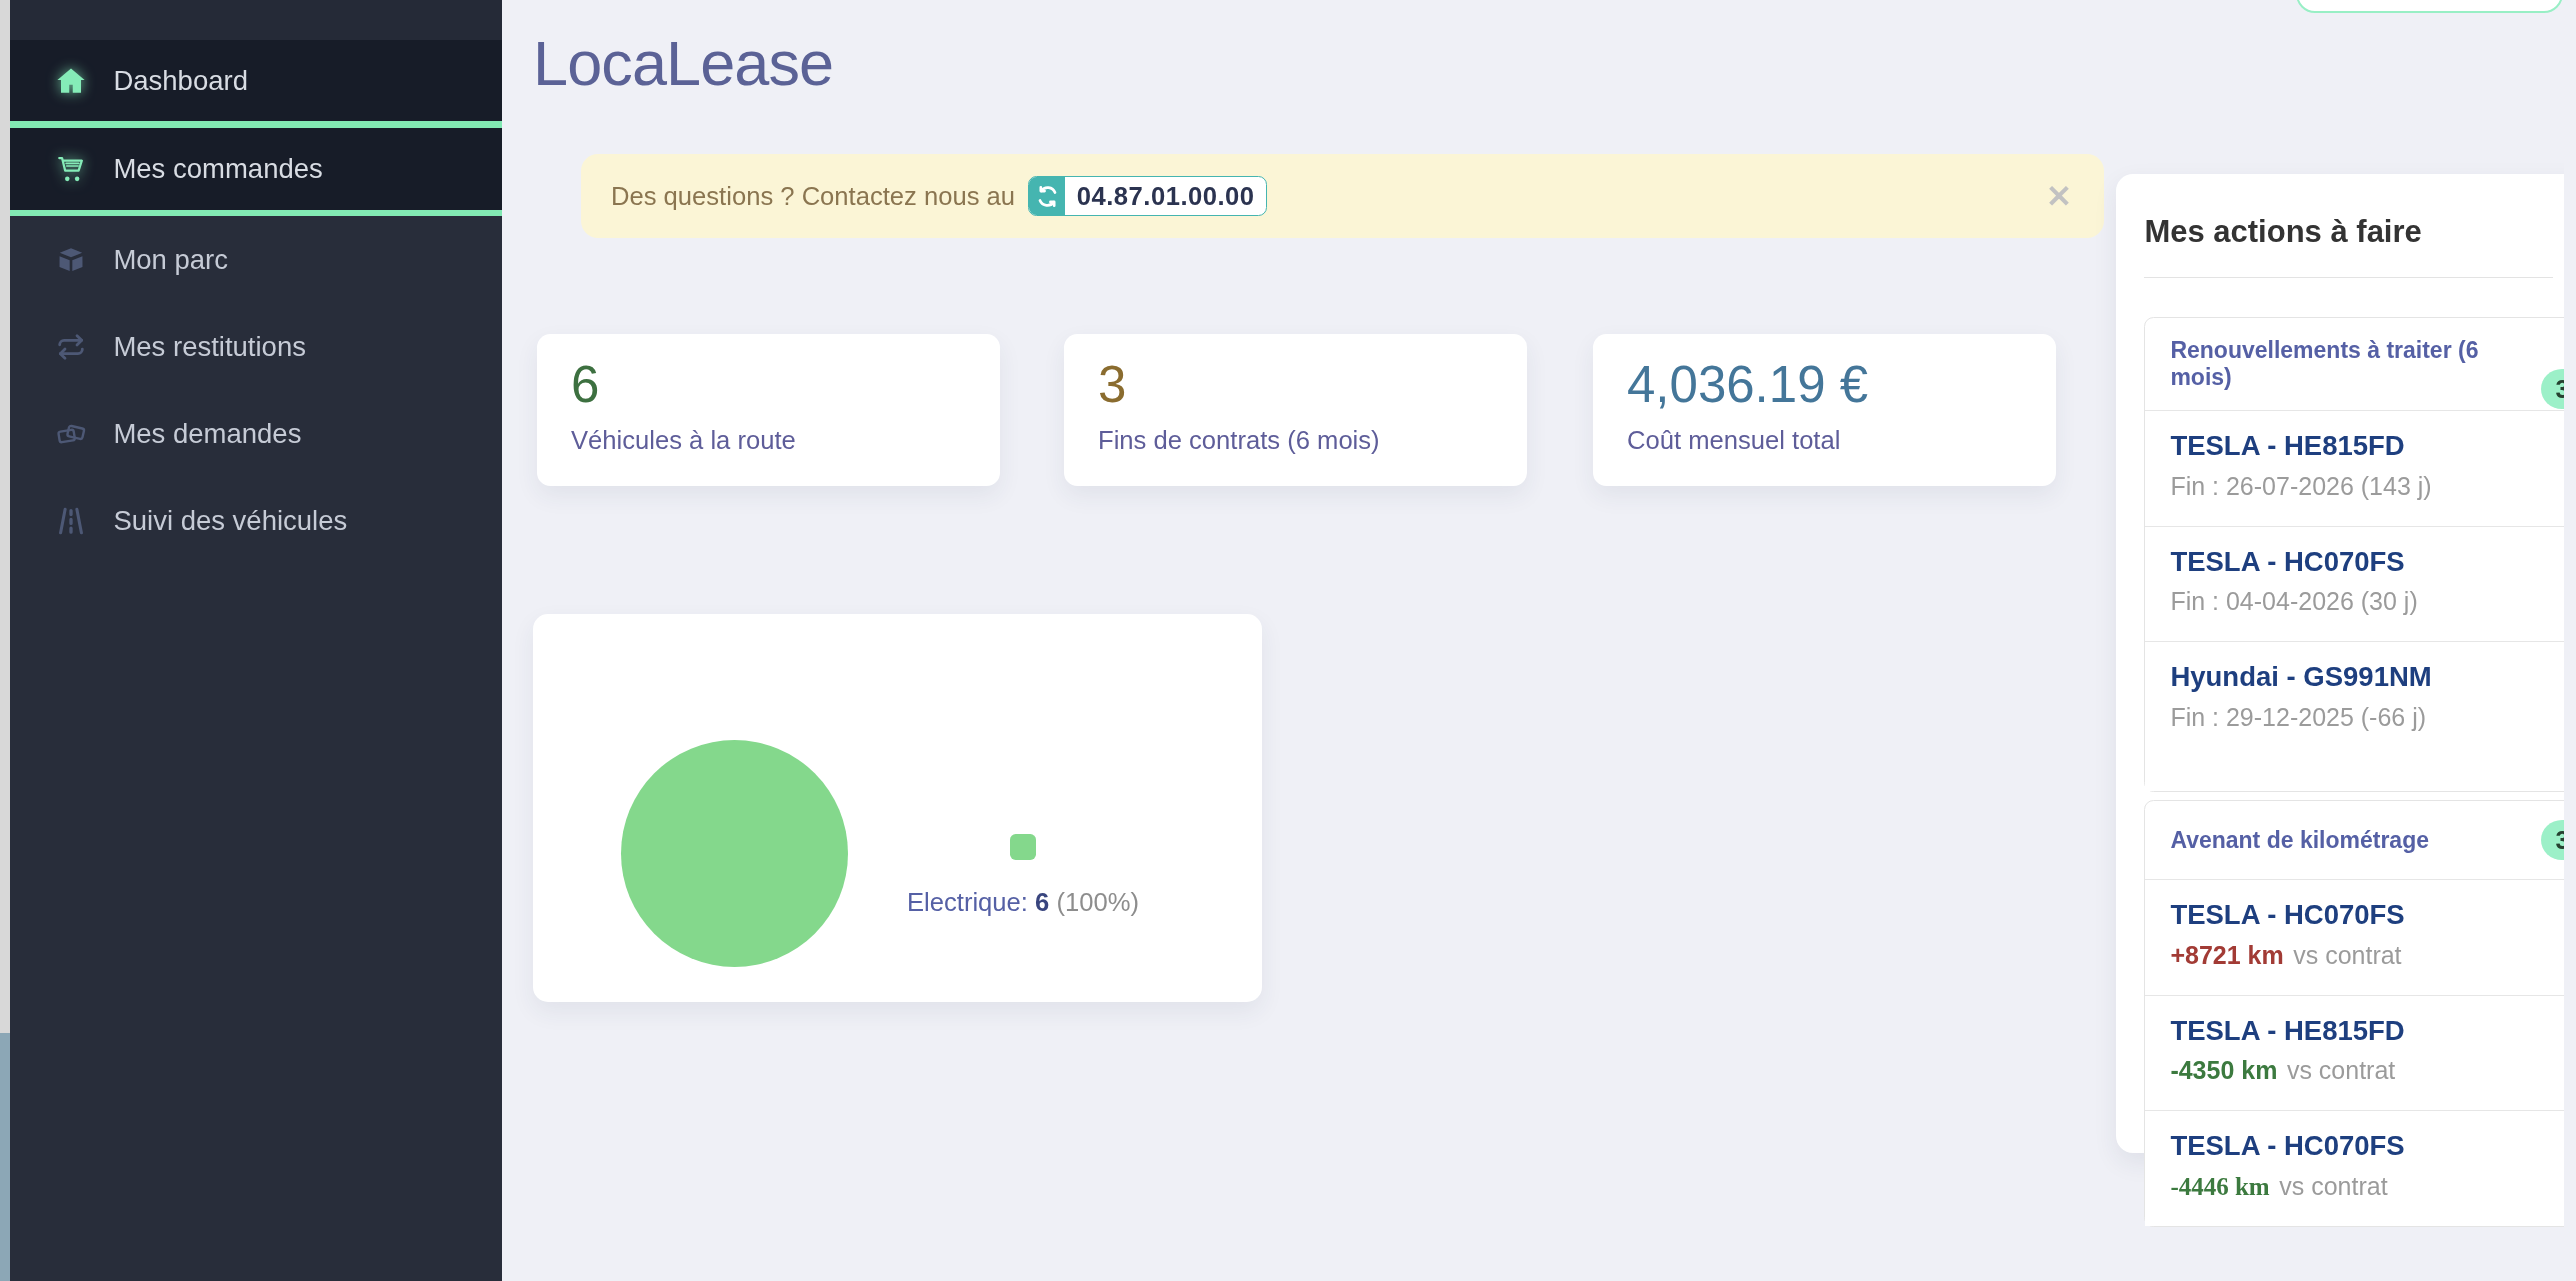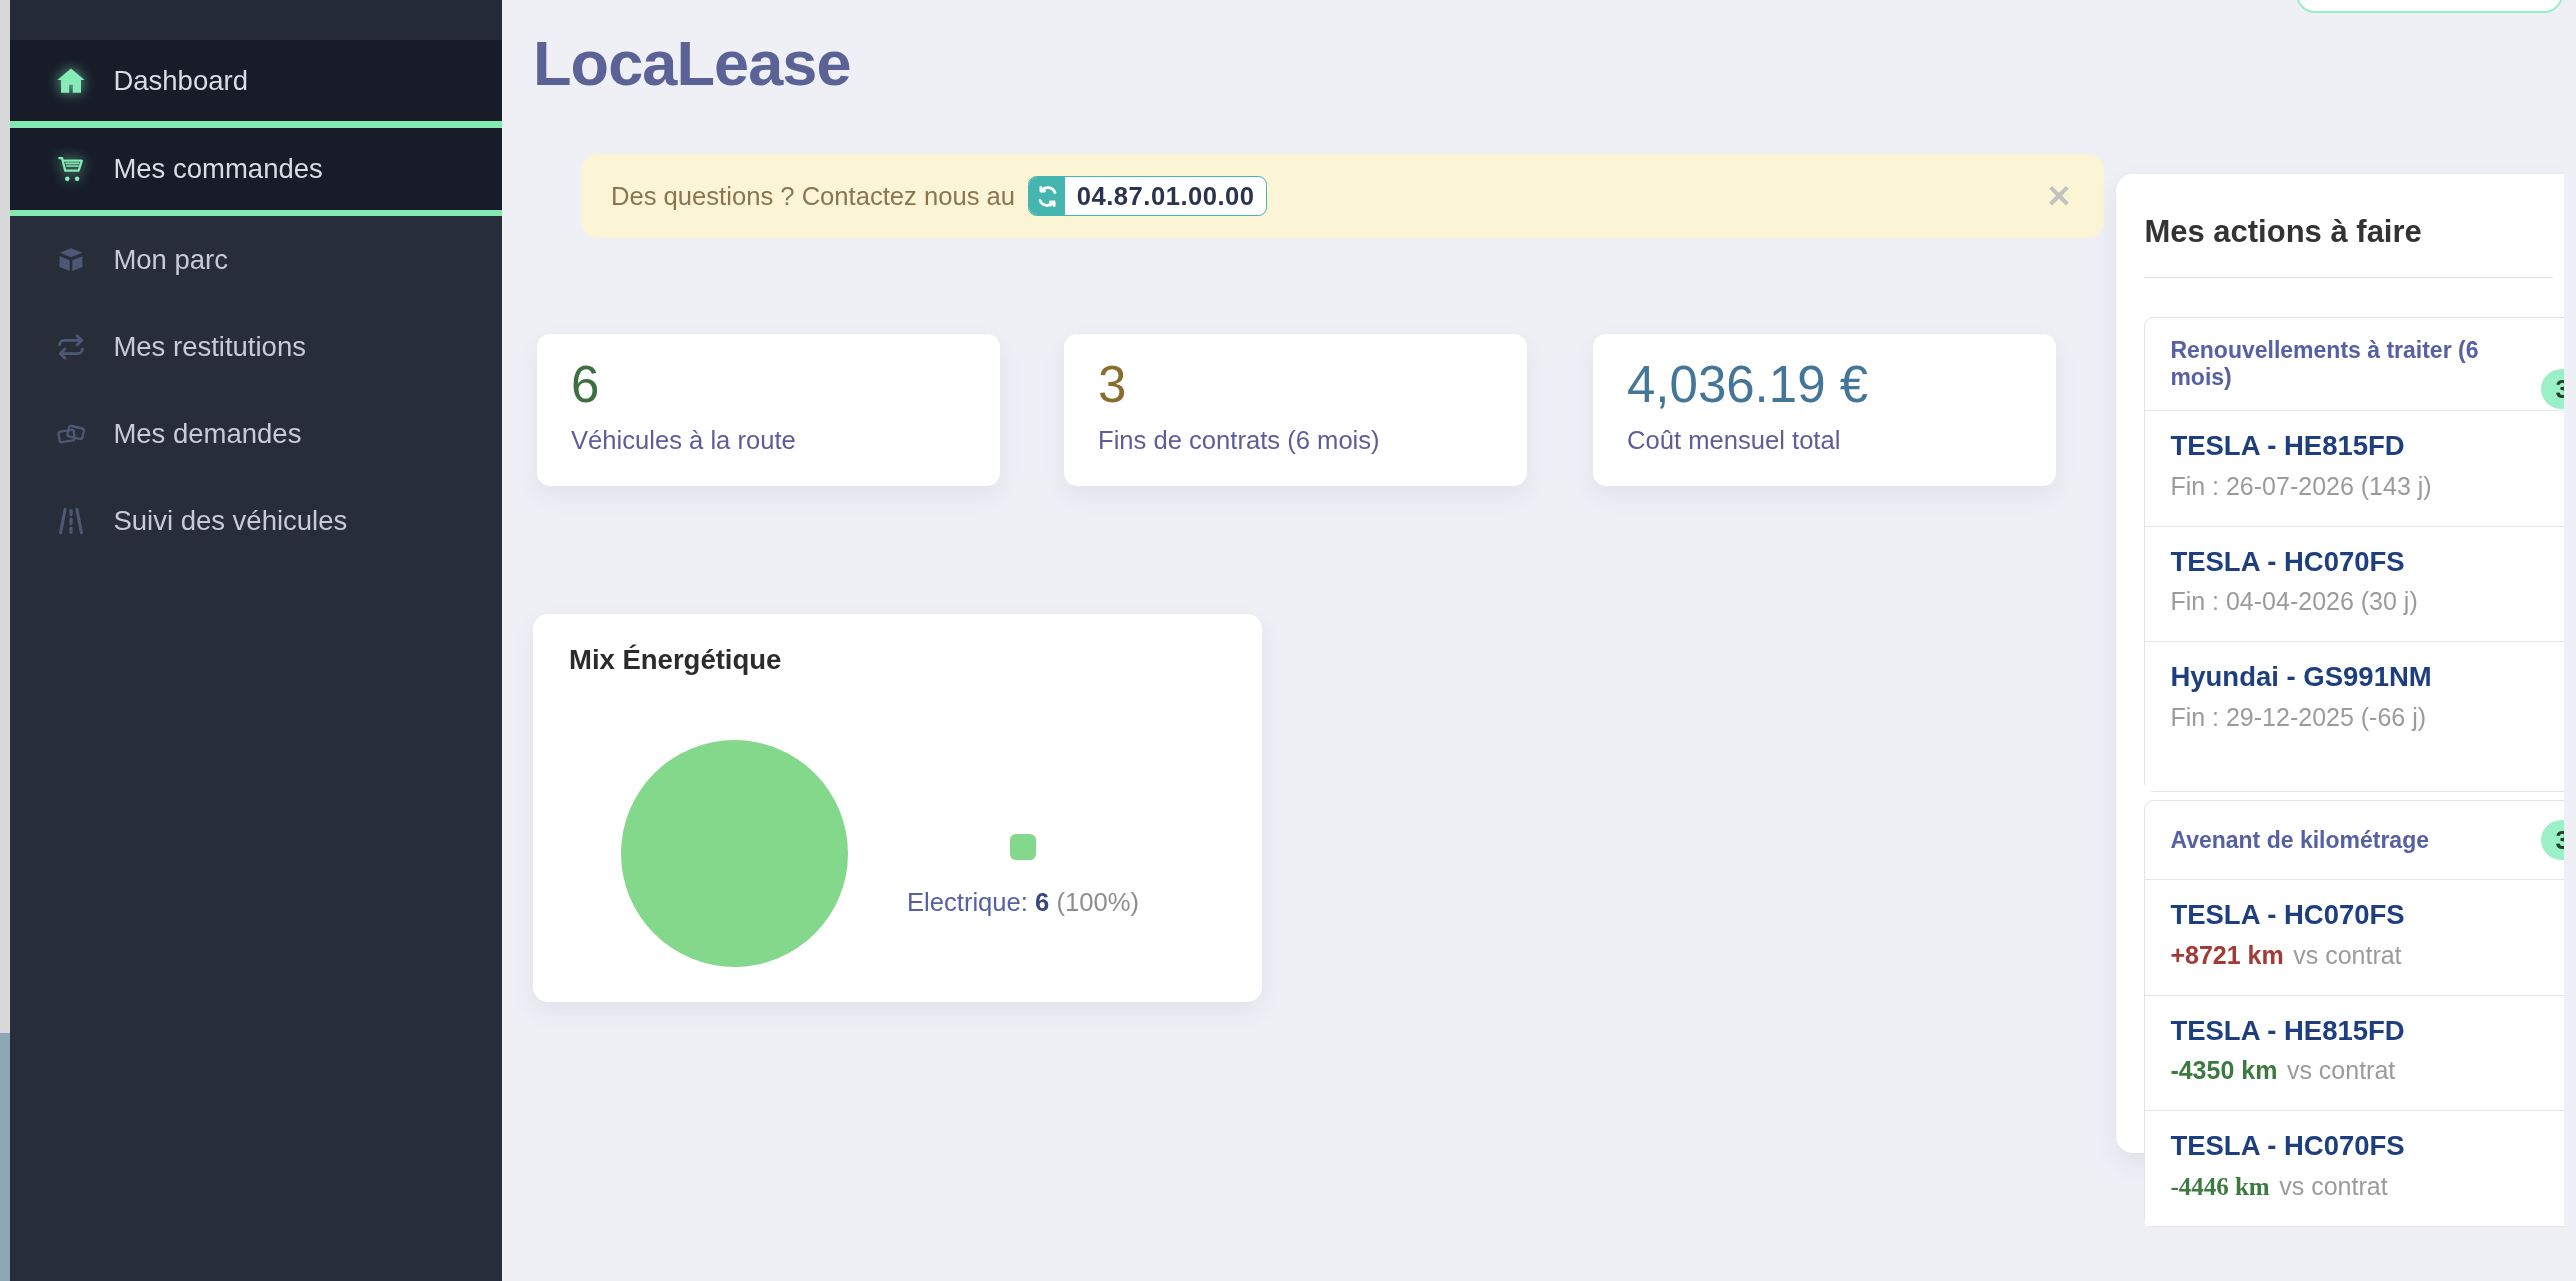--- a/index.html
+++ b/index.html
@@ -21,21 +21,21 @@
     color:#c6cbd6;font-size:27.5px;cursor:pointer;}
   .nav-item.active{background:#171c28;color:#d8dce3;}
   .nav-item.active .nav-icon{color:#85ecb8;filter:drop-shadow(0 0 6.6px rgba(133,236,184,.75));}
   .nav-item.row-a{height:81px;}
   .nav-item.row-b{height:82px;}
   .nav-icon{width:34px;height:34px;display:flex;align-items:center;justify-content:center;color:#4d5875;flex:0 0 34px;}
   .nav-icon svg{width:32px;height:32px;display:block;}
   .mint-line{height:6.6px;background:#82e9b3;}
 
   
-  .page-title{position:absolute;left:533px;top:26.5px;margin:0;font-size:63px;font-weight:700;
+  .page-title{position:absolute;left:533px;top:26.5px;margin:0;font-size:63px;font-weight:400;
     letter-spacing:-0.9px;color:#5b6296;}
 
   .banner{position:absolute;left:533px;top:154px;width:1523px;height:84px;background:#fbf5d6;
     border-radius:17px;display:flex;align-items:center;padding:0 38px 0 30px;margin-left:48px;}
   .banner-text{font-size:25.6px;color:#8a7550;}
   .phone-widget{margin-left:13.3px;display:inline-flex;align-items:stretch;height:40px;
     border:1.9px solid #45b5b0;border-radius:8.5px;overflow:hidden;background:#fff;cursor:pointer;}
   .phone-icon-box{width:36px;background:#45b5b0;display:flex;align-items:center;justify-content:center;}
   .phone-icon-box svg{width:25px;height:25px;}
   .phone-number{padding:0 11.4px;font-size:25.6px;font-weight:600;color:#2b3350;display:flex;align-items:center;letter-spacing:0.5px;}
@@ -186,21 +186,20 @@
   <div class="stat-card c2">
     <div class="stat-value" style="color: rgb(138, 108, 47);">3</div>
     <div class="stat-label">Fins de contrats (6 mois)</div>
   </div>
   <div class="stat-card c3">
     <div class="stat-value" style="color: rgb(68, 118, 153);">4,036.19 €</div>
     <div class="stat-label">Coût mensuel total</div>
   </div>
 
   <div class="mix-card">
-    <div class="mix-title">Mix Énergétique</div>
     <div class="pie" style="background: rgb(132, 216, 140);"></div>
     <div class="legend">
       <span class="legend-swatch" style="background: rgb(132, 216, 140);"></span>
       <span>
         <span class="legend-label">Electrique:</span>
         <span class="legend-value">6</span>
         <span class="legend-pct">(100%)</span>
       </span>
     </div>
   </div>

